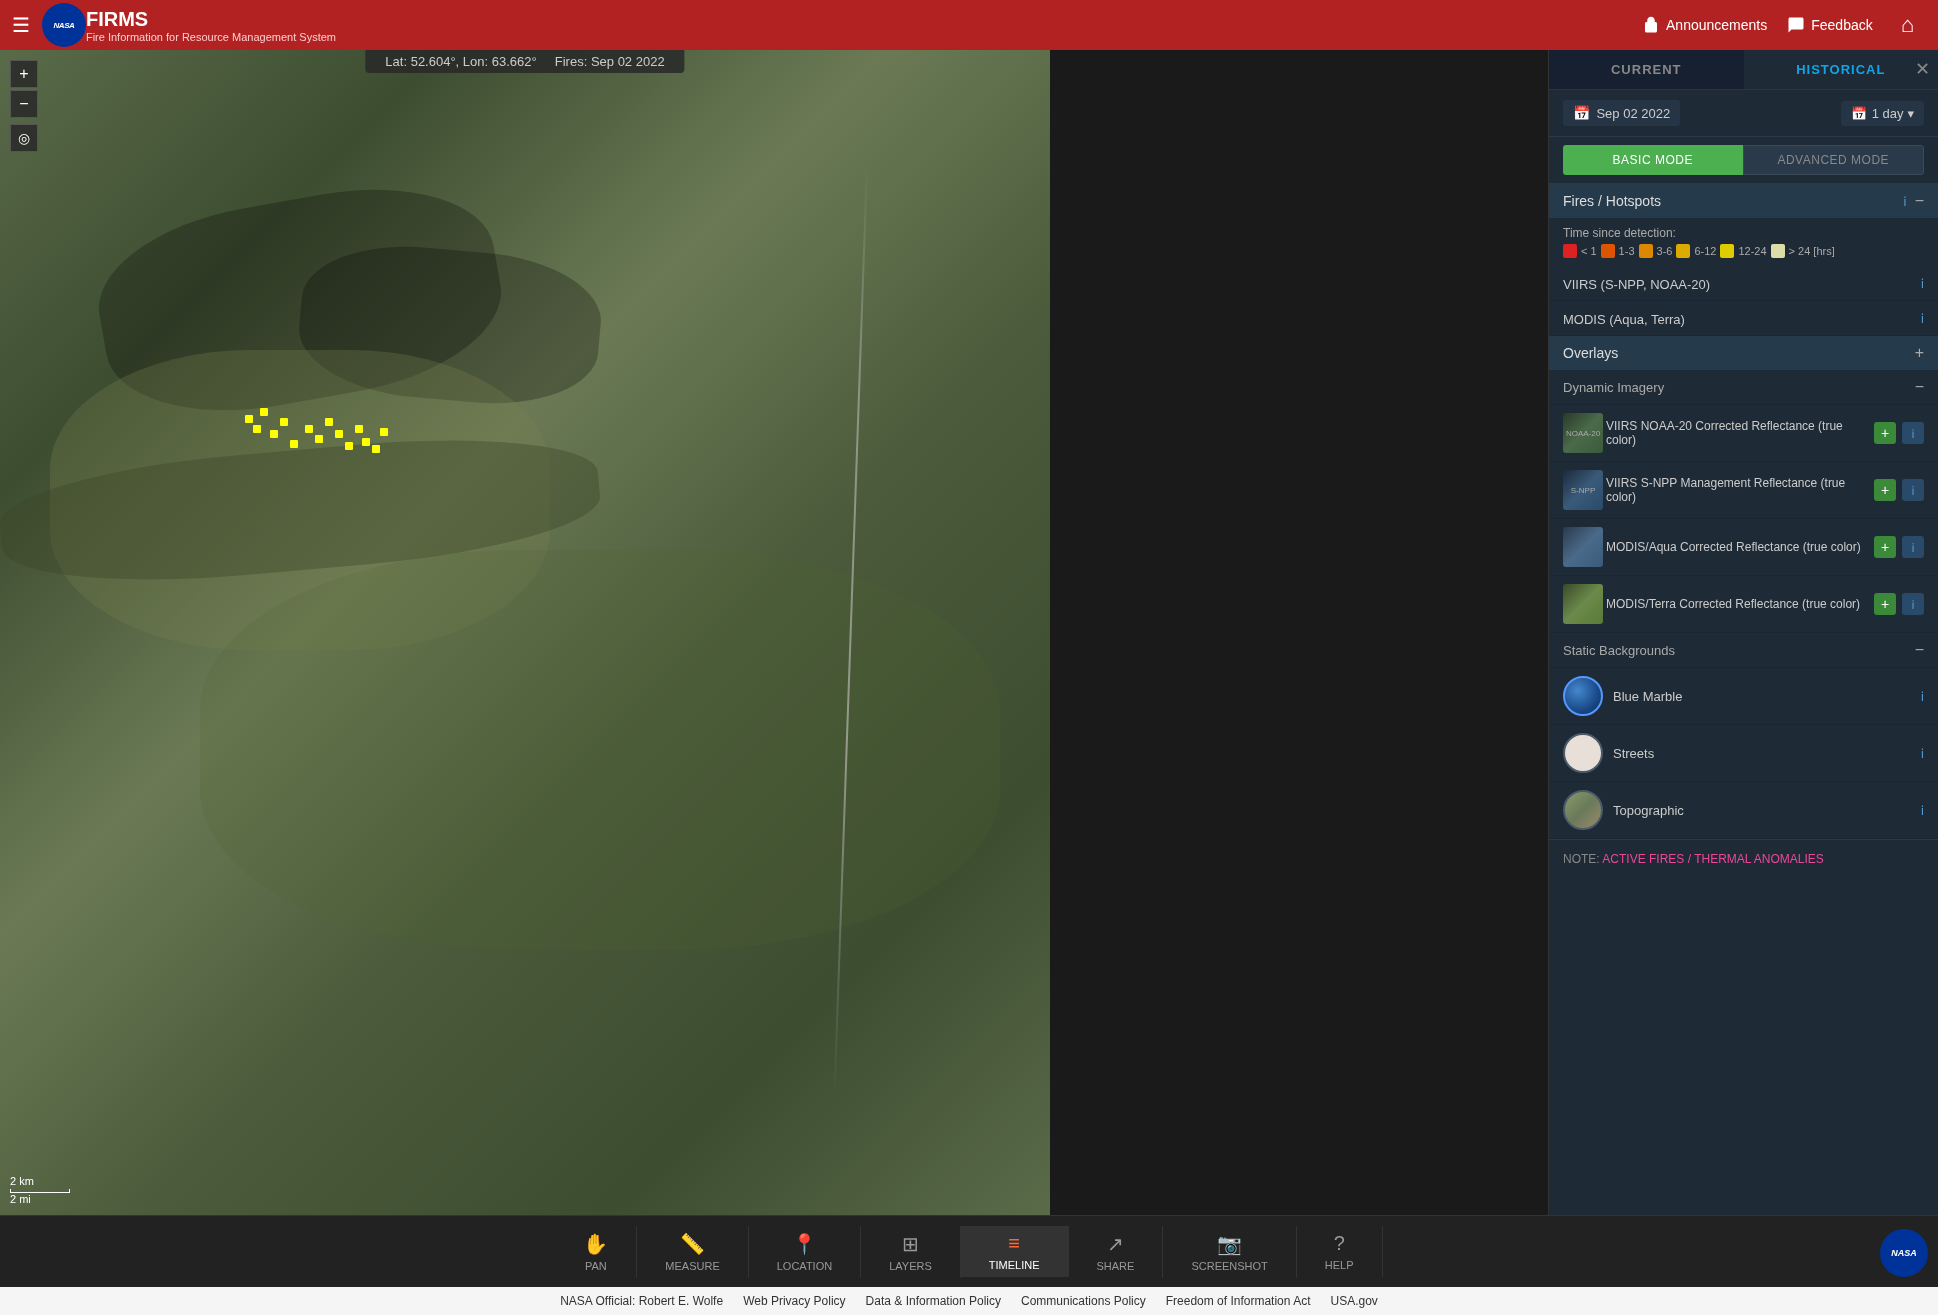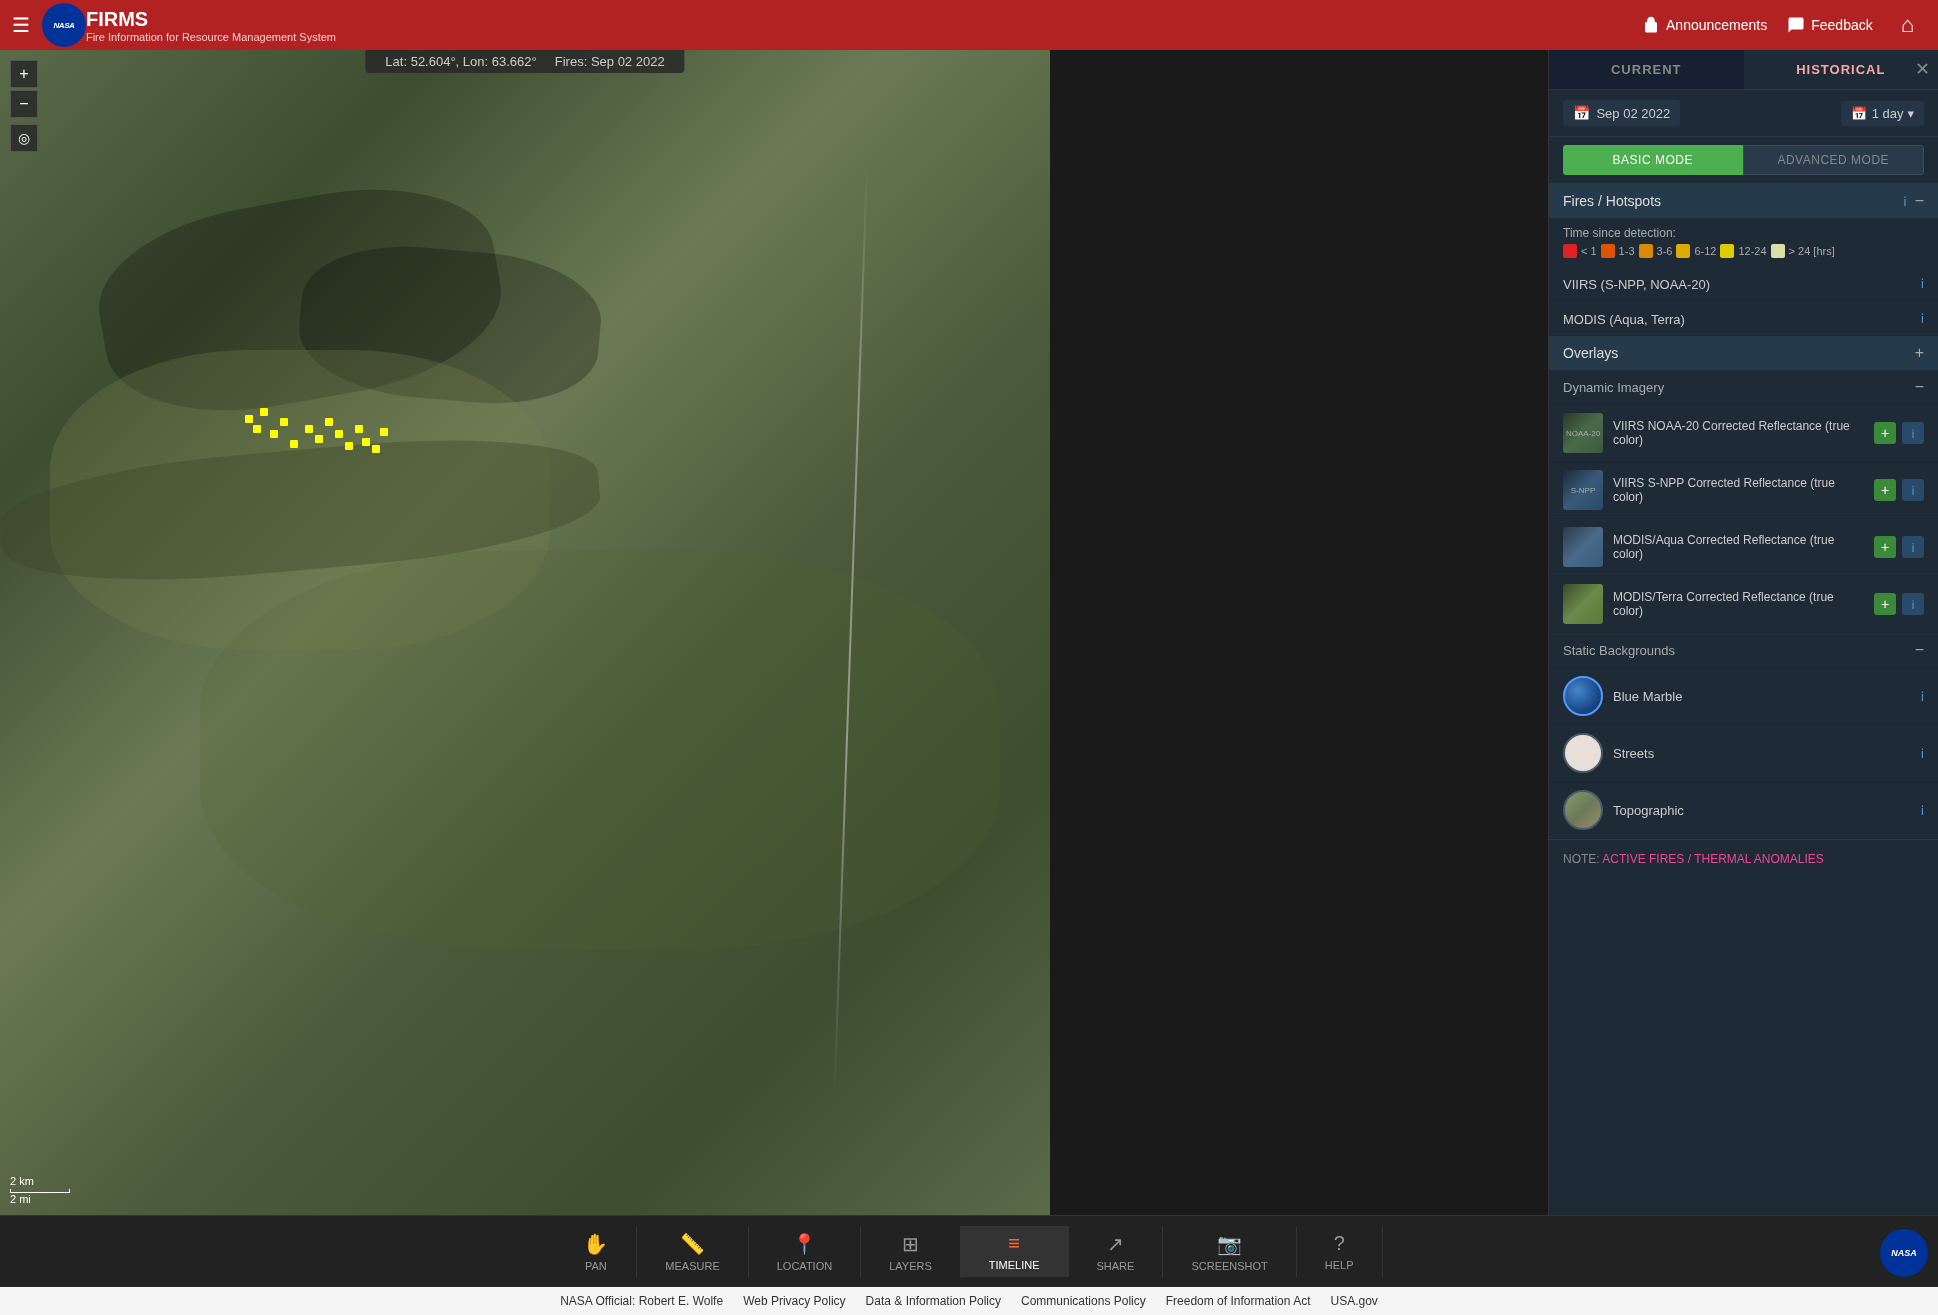--- a/index.html
+++ b/index.html
@@ -71,21 +71,21 @@
       border-left: 1px solid #333;
     }
     
     #panel-tabs {
       display: flex; background: #162030; border-bottom: 1px solid #333; position: relative;
     }
     .panel-tab {
       flex: 1; text-align: center; padding: 12px 0; font-size: 13px; font-weight: bold;
       letter-spacing: 1px; cursor: pointer; color: #888;
     }
-    .panel-tab.active { color: #fca5a5; background: #1e2a35; }
+    .panel-tab.active { color: #0ea5e9; background: #1e2a35; }
     #close-panel-btn {
       position: absolute; right: 8px; top: 8px; background: none; border: none;
       color: #888; font-size: 18px; cursor: pointer;
     }
 
     
     #date-row {
       display: flex; align-items: center; justify-content: space-between;
       padding: 10px 14px; border-bottom: 1px solid #2a3a4a;
     }
@@ -138,21 +138,21 @@
     .layer-name { font-size: 13px; color: #ccc; }
     .layer-icons { display: flex; gap: 6px; align-items: center; }
     .layer-info-btn { background: none; border: none; color: #5599cc; font-size: 13px; cursor: pointer; }
     .sub-section-header {
       display: flex; align-items: center; justify-content: space-between;
       padding: 8px 14px; background: #1e2a35; font-size: 13px; color: #aaa; border-bottom: 1px solid #1a2535;
     }
 
     
     .imagery-row {
-      display: flex; align-items: center; padding: 8px 14px; border-bottom: 1px solid #1a2535; gap: 10px;
+      display: flex; align-items: center; padding: 8px 14px; border-bottom: 1px solid #1a2535; gap: 3px;
     }
     .imagery-thumb {
       width: 40px; height: 40px; border-radius: 3px; background: #3a4a3a; flex-shrink: 0;
       overflow: hidden; display: flex; align-items: center; justify-content: center;
     }
     .imagery-label { flex: 1; font-size: 12px; color: #ccc; }
     .imagery-actions { display: flex; gap: 6px; }
     .add-btn {
       width: 22px; height: 22px; background: #3a8a3a; border: none; color: white;
       border-radius: 3px; cursor: pointer; font-size: 14px; display: flex; align-items: center; justify-content: center;
@@ -446,21 +446,21 @@
     <div class="imagery-label">VIIRS NOAA-20 Corrected Reflectance (true color)</div>
     <div class="imagery-actions">
       <button class="add-btn">+</button>
       <button class="info-btn">ℹ</button>
     </div>
   </div>
   <div class="imagery-row">
     <div class="imagery-thumb viirs-snpp-thumb">
       <span style="font-size:8px;color:#aaa;">S-NPP</span>
     </div>
-    <div class="imagery-label">VIIRS S-NPP Corrected Reflectance (true color)</div>
+    <div class="imagery-label">VIIRS S-NPP Management Reflectance (true color)</div>
     <div class="imagery-actions">
       <button class="add-btn">+</button>
       <button class="info-btn">ℹ</button>
     </div>
   </div>
   <div class="imagery-row">
     <div class="imagery-thumb modis-aqua-thumb"></div>
     <div class="imagery-label">MODIS/Aqua Corrected Reflectance (true color)</div>
     <div class="imagery-actions">
       <button class="add-btn">+</button>

